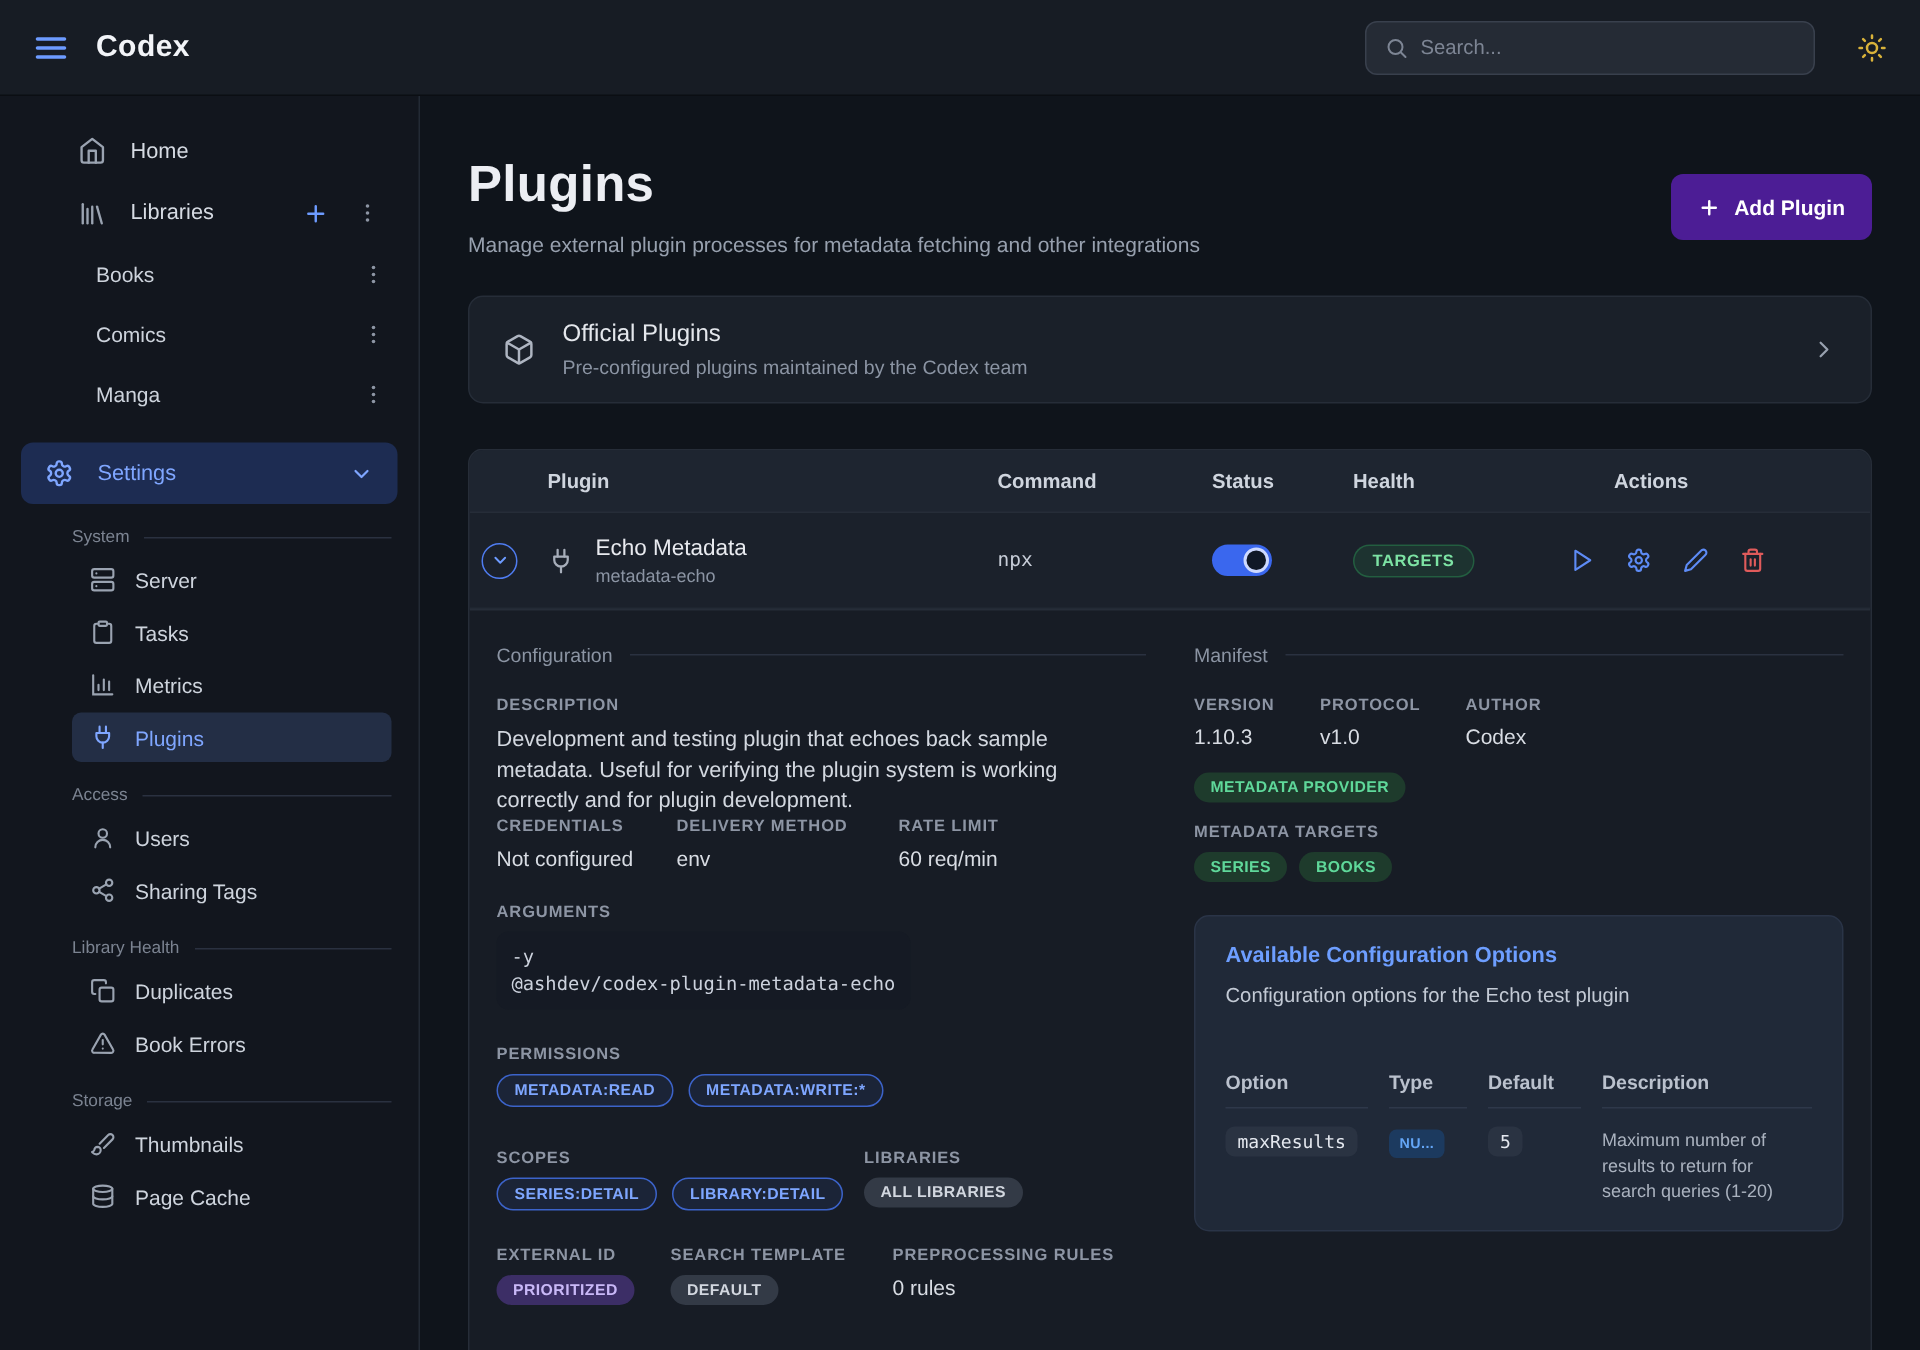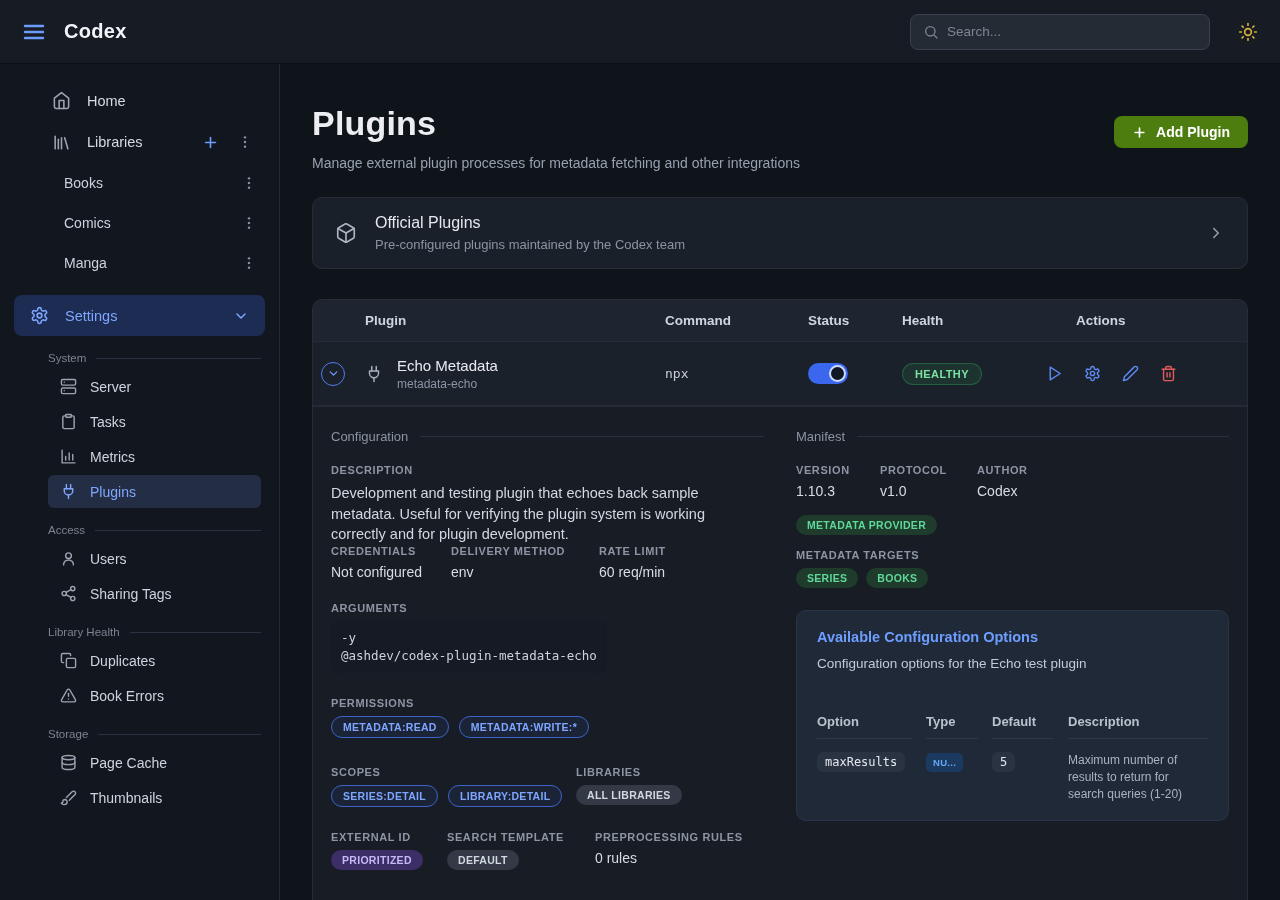--- a/index.html
+++ b/index.html
@@ -35,21 +35,21 @@
   .sec-item { display:flex; align-items:center; gap:13px; margin:2px 18px 2px 48px; padding:8px 12px; border-radius:6px; color:#ced4dd; font-size:14px; cursor:pointer; }
   .sec-item .icn { color:#9aa3b1; }
   .sec-item.active { background:#232e45; color:#7fa6ff; }
   .sec-item.active .icn { color:#7fa6ff; }
 
   
   .main { flex:1; padding:40px 32px 0; min-width:0; overflow:hidden; }
   .title-row { display:flex; align-items:flex-start; justify-content:space-between; }
   h1.page-title { font-size:34px; font-weight:bold; color:#eceef3; letter-spacing:.2px; }
   .page-sub { margin-top:12px; font-size:14px; color:#97a0ae; }
-  .btn-primary { margin-top:12px; background:#4d7c0f; color:#fff; border:none; border-radius:8px; height:32px; padding:0 18px; font-size:14px; font-weight:bold; display:flex; align-items:center; gap:9px; cursor:pointer; font-family:inherit; }
+  .btn-primary { margin-top:12px; background:#4c1d95; color:#fff; border:none; border-radius:8px; height:44px; padding:0 18px; font-size:14px; font-weight:bold; display:flex; align-items:center; gap:9px; cursor:pointer; font-family:inherit; }
 
   .official-card { margin-top:26px; background:#1a2029; border:1px solid #262d38; border-radius:10px; padding:16px 22px; display:flex; align-items:center; gap:18px; cursor:pointer; }
   .off-icon { color:#aeb5c1; }
   .off-title { font-size:16px; color:#e4e7ec; }
   .off-sub { font-size:13px; color:#8b94a3; margin-top:5px; }
   .off-chev { margin-left:auto; color:#98a1af; }
 
   .table-card { margin-top:30px; background:#1b212b; border:1px solid #262d38; border-bottom:none; border-radius:10px 10px 0 0; overflow:hidden; }
   .t-grid { display:grid; grid-template-columns:44px 300px 143px 94px 130px 1fr; align-items:center; padding:0 8px; }
   .t-head { background:#1e2530; height:42px; font-size:13.5px; font-weight:bold; color:#cfd5de; border-bottom:1px solid #262d38; }
@@ -304,36 +304,36 @@
           </svg>
       </span>
       <span>Book Errors</span>
     </div>
 
     <div class="sec-label">
       <span>Storage</span>
     </div>
     <div class="sec-item">
       <span class="icn">
+        <svg class="ic" width="17" height="17" viewBox="0 0 24 24" fill="none" stroke="currentColor" stroke-width="2" stroke-linecap="round" stroke-linejoin="round">
+            <path d="m9.06 11.9 8.07-8.06a2.85 2.85 0 1 1 4.03 4.03l-8.06 8.08"></path>
+            <path d="M7.07 14.94c-1.66 0-3 1.35-3 3.02 0 1.33-2.5 1.52-2 2.02 1.08 1.1 2.49 2.02 4 2.02 2.2 0 4-1.8 4-4.04a3.01 3.01 0 0 0-3-3.02z"></path>
+          </svg>
+      </span>
+      <span>Thumbnails</span>
+    </div>
+    <div class="sec-item">
+      <span class="icn">
         <svg class="ic" width="17" height="17" viewBox="0 0 24 24" fill="none" stroke="currentColor" stroke-width="2" stroke-linecap="round">
             <ellipse cx="12" cy="5" rx="9" ry="3"></ellipse>
             <path d="M3 5v14a9 3 0 0 0 18 0V5"></path>
             <path d="M3 12a9 3 0 0 0 18 0"></path>
           </svg>
       </span>
       <span>Page Cache</span>
-    </div>
-    <div class="sec-item">
-      <span class="icn">
-        <svg class="ic" width="17" height="17" viewBox="0 0 24 24" fill="none" stroke="currentColor" stroke-width="2" stroke-linecap="round" stroke-linejoin="round">
-            <path d="m9.06 11.9 8.07-8.06a2.85 2.85 0 1 1 4.03 4.03l-8.06 8.08"></path>
-            <path d="M7.07 14.94c-1.66 0-3 1.35-3 3.02 0 1.33-2.5 1.52-2 2.02 1.08 1.1 2.49 2.02 4 2.02 2.2 0 4-1.8 4-4.04a3.01 3.01 0 0 0-3-3.02z"></path>
-          </svg>
-      </span>
-      <span>Thumbnails</span>
     </div>
   </nav>
 
   <main class="main">
 
     <div class="title-row">
       <div>
         <h1 class="page-title">Plugins</h1>
         <div class="page-sub">Manage external plugin processes for metadata fetching and other integrations</div>
       </div>
@@ -390,21 +390,21 @@
           </span>
           <div>
             <div class="p-name">Echo Metadata</div>
             <div class="p-id">metadata-echo</div>
           </div>
         </div>
         <span class="cmd">npx</span>
         <span class="toggle">
             <span class="knob"></span>
           </span>
-        <span><span class="badge-health">HEALTHY</span></span>
+        <span><span class="badge-health">TARGETS</span></span>
         <div class="actions">
           <span class="act">
             <svg class="ic" width="17" height="17" viewBox="0 0 24 24" fill="none" stroke="currentColor" stroke-width="2" stroke-linejoin="round">
                 <polygon points="6 3 20 12 6 21 6 3"></polygon>
               </svg>
           </span>
           <span class="act">
             <svg class="ic" width="17" height="17" viewBox="0 0 24 24" fill="none" stroke="currentColor" stroke-width="2" stroke-linecap="round" stroke-linejoin="round">
                 <path d="M12.22 2h-.44a2 2 0 0 0-2 2v.18a2 2 0 0 1-1 1.73l-.43.25a2 2 0 0 1-2 0l-.15-.08a2 2 0 0 0-2.73.73l-.22.38a2 2 0 0 0 .73 2.73l.15.1a2 2 0 0 1 1 1.72v.51a2 2 0 0 1-1 1.74l-.15.09a2 2 0 0 0-.73 2.73l.22.38a2 2 0 0 0 2.73.73l.15-.08a2 2 0 0 1 2 0l.43.25a2 2 0 0 1 1 1.73V20a2 2 0 0 0 2 2h.44a2 2 0 0 0 2-2v-.18a2 2 0 0 1 1-1.73l.43-.25a2 2 0 0 1 2 0l.15.08a2 2 0 0 0 2.73-.73l.22-.39a2 2 0 0 0-.73-2.73l-.15-.08a2 2 0 0 1-1-1.74v-.5a2 2 0 0 1 1-1.74l.15-.09a2 2 0 0 0 .73-2.73l-.22-.38a2 2 0 0 0-2.73-.73l-.15.08a2 2 0 0 1-2 0l-.43-.25a2 2 0 0 1-1-1.73V4a2 2 0 0 0-2-2z"></path>
                 <circle cx="12" cy="12" r="3"></circle>

